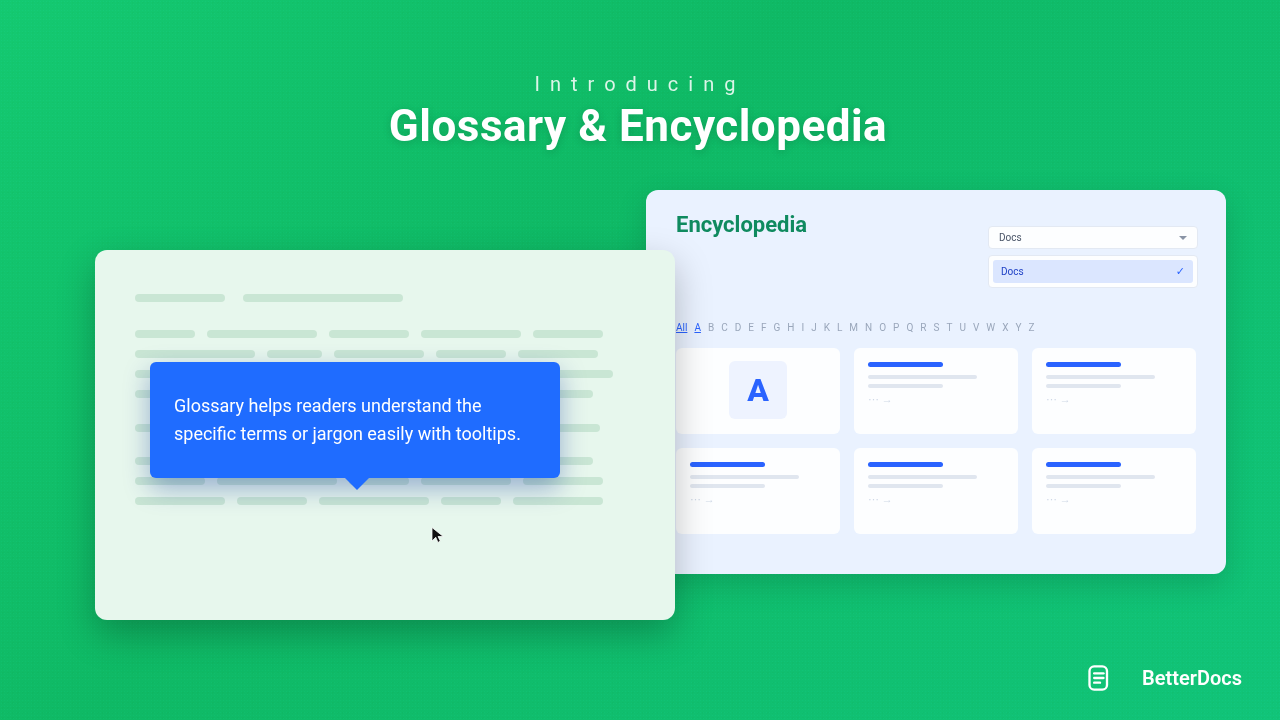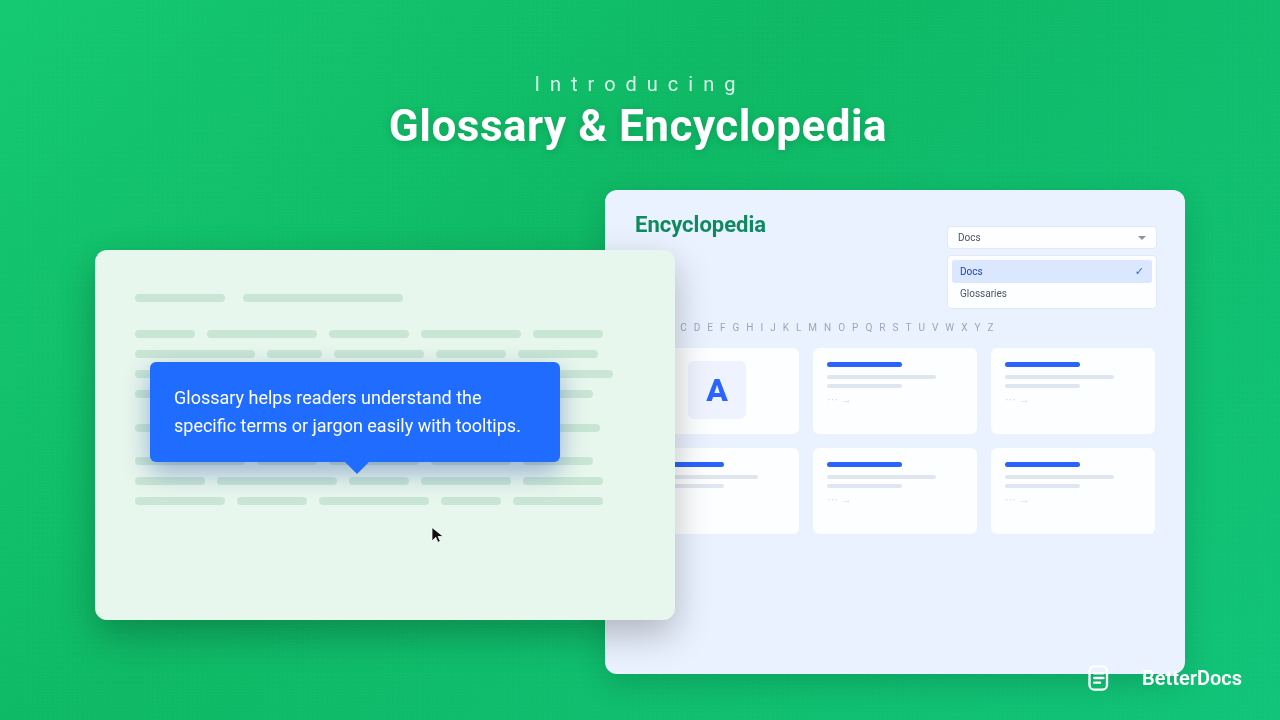--- a/index.html
+++ b/index.html
@@ -10,21 +10,21 @@
           radial-gradient(rgba(255,255,255,.06) 1px, transparent 1px),
           radial-gradient(rgba(0,0,0,.04) 1px, transparent 1px);
          background-size: 3px 3px, 5px 5px; mix-blend-mode:overlay; }
   .eyebrow { position:absolute; top:72px; left:0; right:0; text-align:center;
              color:rgba(255,255,255,.85); font-size:20px; letter-spacing:10px; font-weight:400; }
   .headline { position:absolute; top:100px; left:0; right:4px; text-align:center;
               color:#fff; font-size:44px; font-weight:700; letter-spacing:.5px;
               text-shadow:0 2px 8px rgba(0,0,0,.15); }
 
   
-  .enc { position:absolute; left:605px; top:190px; width:580px; height:484px;
+  .enc { position:absolute; left:646px; top:190px; width:580px; height:384px;
          background:#eaf2ff; border-radius:12px; padding:22px 30px 26px 30px;
          box-shadow:0 10px 30px rgba(0,0,0,.15); }
   .enc-title { color:#0f8a5f; font-size:22px; font-weight:700; }
   .enc-select { position:absolute; right:28px; top:36px; width:210px; }
   .sel-btn { background:#fdfeff; border:1px solid #e3e9f3; border-radius:4px;
              padding:5px 10px; font-size:10px; color:#4a5568; display:flex;
              justify-content:space-between; align-items:center; cursor:pointer; }
   .sel-caret { width:0;height:0;border-left:4px solid transparent;border-right:4px solid transparent;
                border-top:4px solid #8a94a6; }
   .sel-drop { margin-top:6px; background:#fdfeff; border:1px solid #e3e9f3; border-radius:4px;
@@ -60,21 +60,21 @@
   .gl-row { display:flex; gap:12px; margin-bottom:12px; align-items:center; }
   .w90{width:90px}.w60{width:60px}.w70{width:70px}.w80{width:80px}.w100{width:100px}
   .w110{width:110px}.w120{width:120px}.w55{width:55px}.w160{width:160px}
   .gl-term-wrap { display:flex; align-items:center; gap:12px; margin-bottom:12px; margin-top:8px;}
   .term { color:#1c4fe0; font-size:26px; font-weight:700; border-bottom:3px solid #1c4fe0;
           padding:0 2px 2px 2px; position:relative; cursor:pointer; }
   .cursor-ptr { position:absolute; left:334px; top:276px; width:18px; height:18px; pointer-events:none; }
 
   
   .tip { position:absolute; left:150px; top:362px; width:410px; background:#1f6cff;
-         color:#fff; border-radius:6px; padding:22px 24px; font-size:18px; line-height:1.55;
+         color:#fff; border-radius:6px; padding:30px 24px; font-size:18px; line-height:1.55;
          box-shadow:0 10px 26px rgba(0,40,150,.35); }
   .tip::after { content:""; position:absolute; left:195px; bottom:-12px; width:0;height:0;
                 border-left:12px solid transparent; border-right:12px solid transparent;
                 border-top:12px solid #1f6cff; }
 
   
   .brand { position:absolute; right:38px; bottom:28px; display:flex; gap:28px; align-items:center;
            color:#fff; font-weight:600; font-size:20px; }
   .brand svg { width:28px; height:28px; }
 </style>
@@ -89,23 +89,20 @@
 
   <div class="enc-select">
     <div class="sel-btn">
       <span>Docs</span>
       <span class="sel-caret"></span>
     </div>
     <div class="sel-drop">
       <div class="sel-opt sel">
         <span>Docs</span>
         <span class="check">✓</span>
-      </div>
-      <div class="sel-opt">
-        <span>Glossaries</span>
       </div>
     </div>
   </div>
 
   <div class="alpha" id="alpha-row">
       <span class="act">All</span>
       <span class="act">A</span>
       <span>B</span>
       <span>C</span>
       <span>D</span>

